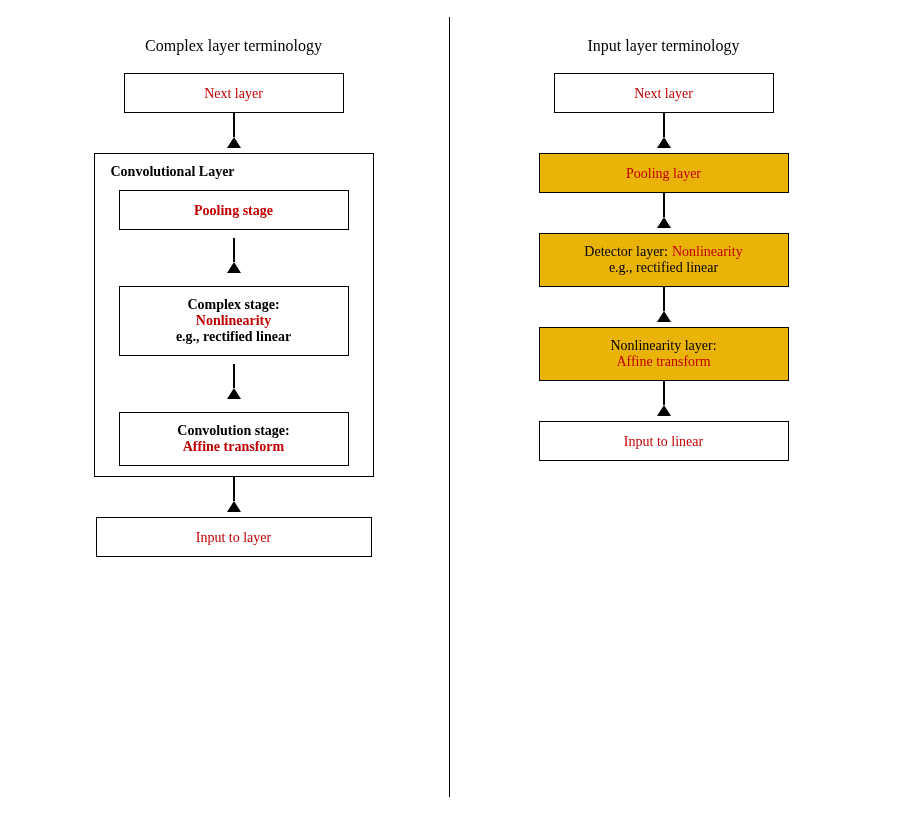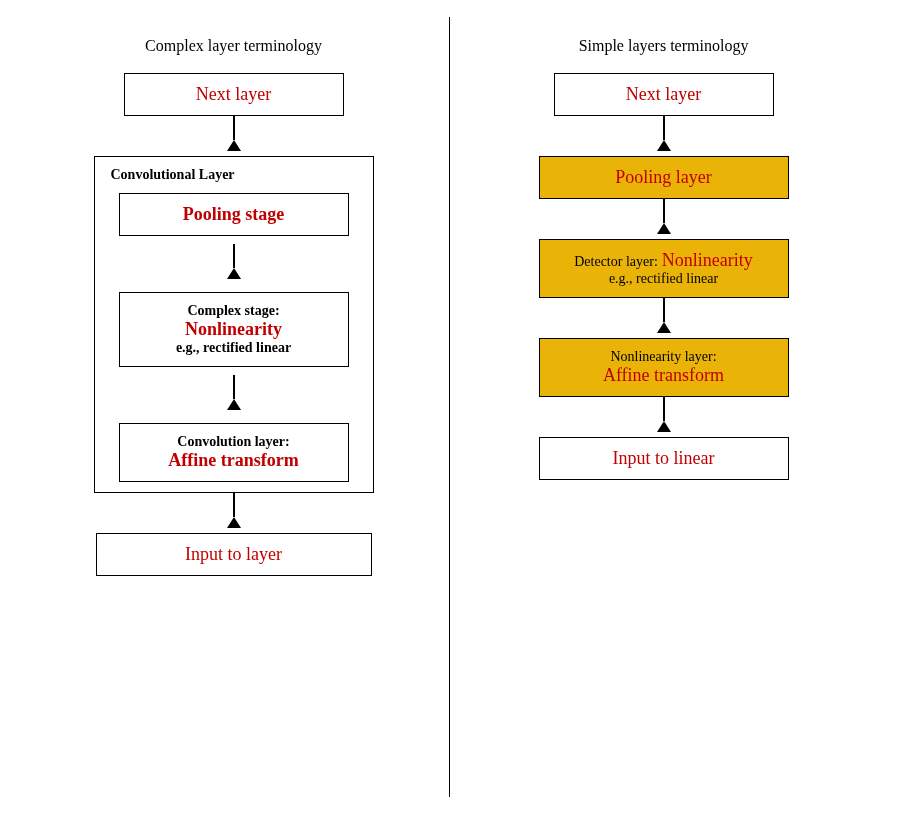--- a/index.html
+++ b/index.html
@@ -45,21 +45,21 @@
       text-align: center;
       padding: 10px 12px;
       background: #fff;
       position: relative;
     }
     .box-text {
       font-size: 14px;
       color: #000;
     }
     .box-text-red {
-      font-size: 18px;
+      font-size: 14px;
       color: #c00000;
     }
     .next-layer-box {
       width: 220px;
     }
     .input-box {
       width: 220px;
     }
     .outer-box {
       border: 1.5px solid #000;
@@ -159,37 +159,37 @@
       <div class="inner-gap"></div>
 
       <div class="arrow-wrapper">
         <div class="arrow-shaft"></div>
         <div class="arrow-head"></div>
       </div>
 
       <div class="inner-gap"></div>
 
       <div class="inner-box">
-        <div class="box-text">Convolution layer:</div>
+        <div class="box-text">Convolution stage:</div>
         <div class="box-text-red">Affine transform</div>
       </div>
     </div>
 
     <div class="arrow-wrapper">
       <div class="arrow-shaft"></div>
       <div class="arrow-head"></div>
     </div>
 
     <div class="box input-box" style="width:276px">
       <span class="box-text-red">Input to layer</span>
     </div>
   </div>
 
   <div class="diagram">
-    <div class="diagram-title">Simple layers terminology</div>
+    <div class="diagram-title">Input layer terminology</div>
 
     <div class="box next-layer-box">
       <span class="box-text-red">Next layer</span>
     </div>
 
     <div class="arrow-wrapper">
       <div class="arrow-shaft"></div>
       <div class="arrow-head"></div>
     </div>
 

